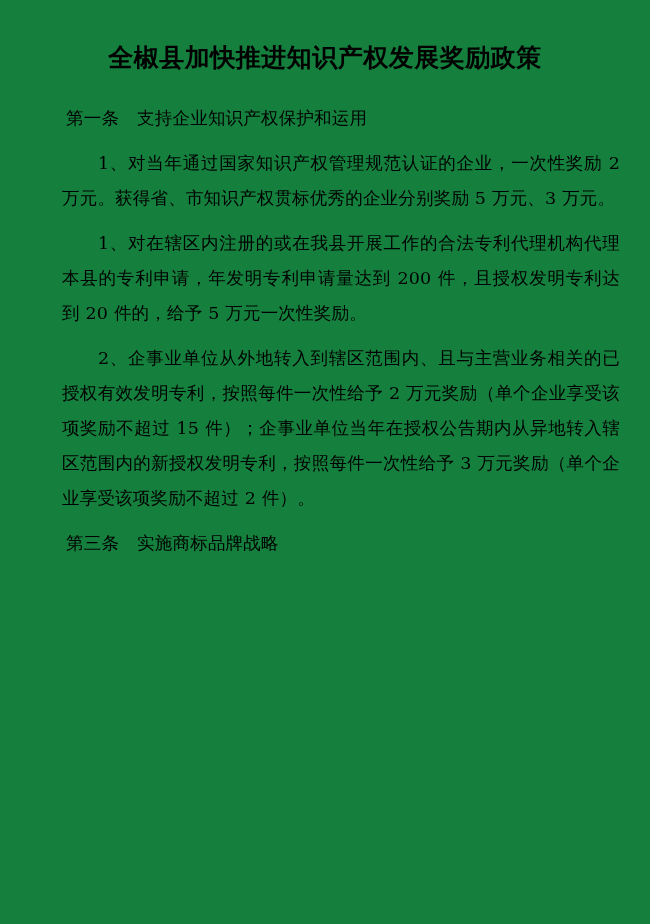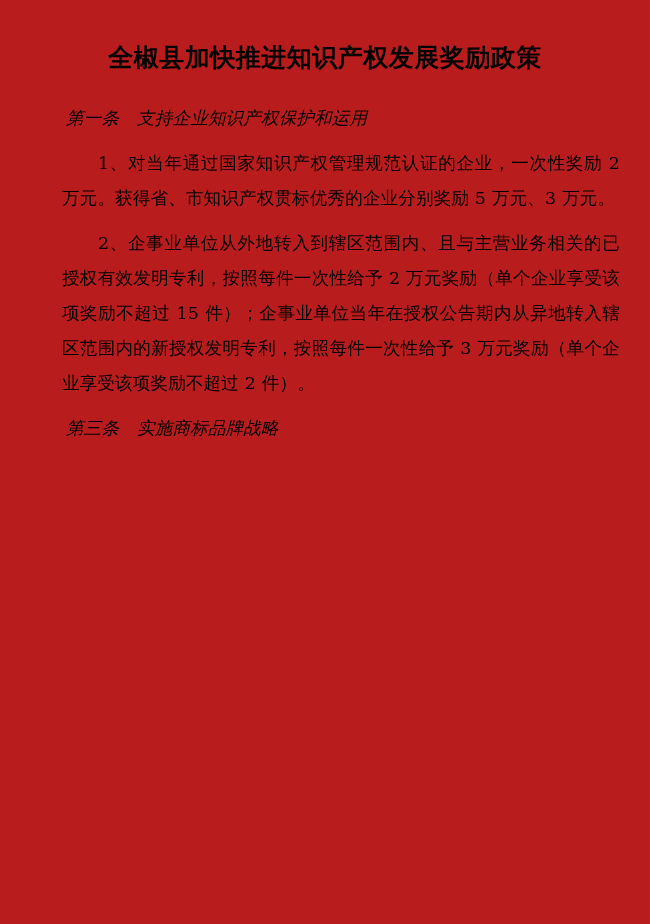--- a/index.html
+++ b/index.html
@@ -12,21 +12,21 @@
     height: 924px;
     overflow: hidden;
     font-family: "DejaVu Serif", "Liberation Serif", serif;
     color: #000000;
   }
   .page {
     box-sizing: border-box;
     width: 650px;
     height: 924px;
     padding: 24px 30px 0 30px;
-    background: #b91c1c;
+    background: #15803d;
   }
   .doc-title {
     text-align: center;
     font-family: "DejaVu Sans", "Liberation Sans", sans-serif;
     font-weight: bold;
     font-size: 25px;
     letter-spacing: 0.5px;
     margin: 18px 0 26px 0;
     line-height: 1.3;
     color: #000;
@@ -39,21 +39,20 @@
     margin: 0 0 10px 0;
     color: #000;
     letter-spacing: 0.2px;
   }
   .para.indent {
     text-indent: 36px;
     margin-left: 32px;
   }
   .para.heading {
     text-indent: 36px;
-    font-style: italic;
   }
   .para.heading .gap {
     display: inline-block;
     width: 18px;
   }
 </style>
 </head>
 <body>
 
 <div class="page">
@@ -61,20 +60,21 @@
   <h1 class="doc-title">全椒县加快推进知识产权发展奖励政策</h1>
 
   <p class="para heading">
     <span>第一条</span><span class="gap"></span><span>支持企业知识产权保护和运用</span>
   </p>
 
   <p class="para indent">1、对当年通过国家知识产权管理规范认证的企业，一次性奖励 2 万元。获得省、市知识产权贯标优秀的企业分别奖励 5 万元、3 万元。</p>
 
 
 
+  <p class="para indent">1、对在辖区内注册的或在我县开展工作的合法专利代理机构代理本县的专利申请，年发明专利申请量达到 200 件，且授权发明专利达到 20 件的，给予 5 万元一次性奖励。</p>
 
   <p class="para indent">2、企事业单位从外地转入到辖区范围内、且与主营业务相关的已授权有效发明专利，按照每件一次性给予 2 万元奖励（单个企业享受该项奖励不超过 15 件）；企事业单位当年在授权公告期内从异地转入辖区范围内的新授权发明专利，按照每件一次性给予 3 万元奖励（单个企业享受该项奖励不超过 2 件）。</p>
 
   <p class="para heading">
     <span>第三条</span><span class="gap"></span><span>实施商标品牌战略</span>
   </p>
 
 </div>
 
 </body></html>

